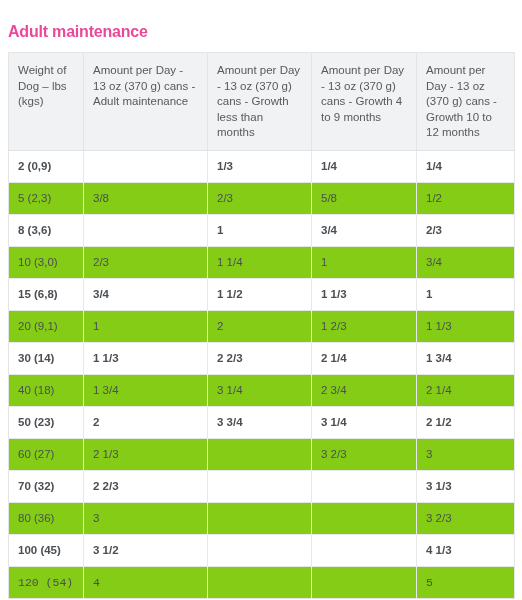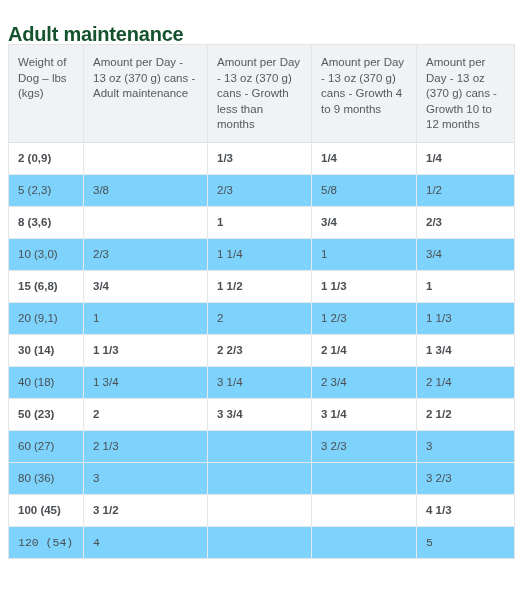--- a/index.html
+++ b/index.html
@@ -20,32 +20,32 @@
     height: 600px;
     position: relative;
     background: #ffffff;
     box-sizing: border-box;
   }
 
   .page-title {
     position: absolute;
     left: 8px;
     top: 8px;
-    font-size: 20px;
+    font-size: 16px;
     font-weight: bold;
-    color: #14532d;
+    color: #ec4899;
     letter-spacing: -0.2px;
     line-height: 26px;
     white-space: nowrap;
   }
 
   .table-wrap {
     position: absolute;
     left: 8px;
-    top: 44px;
+    top: 52px;
     width: 506px;
   }
 
   table.data-table {
     width: 506px;
     border-collapse: collapse;
     table-layout: fixed;
     border: 1px solid #e2e4e6;
     background: #ffffff;
   }
@@ -84,21 +84,21 @@
     vertical-align: middle;
     font-size: 11.5px;
     line-height: 15px;
     color: #4b4f53;
     box-sizing: border-box;
     white-space: nowrap;
   }
   tbody td:last-child { border-right: none; }
 
   tbody tr.row-odd  { background: #ffffff; font-weight: bold; }
-  tbody tr.row-even { background: #7dd3fc; }
+  tbody tr.row-even { background: #84cc16; }
 
   tbody tr:last-child td { border-bottom: none; font-family: Liberation Mono, monospace; }
 </style>
 </head>
 <body>
 
 <div class="page">
 
   <h1 class="page-title">Adult maintenance</h1>
 
@@ -184,20 +184,27 @@
             <td>3 1/4</td>
             <td>2 1/2</td>
           </tr>
           <tr class="row-even">
             <td>60 (27)</td>
             <td>2 1/3</td>
             <td></td>
             <td>3 2/3</td>
             <td>3</td>
           </tr>
+          <tr class="row-odd">
+            <td>70 (32)</td>
+            <td>2 2/3</td>
+            <td></td>
+            <td></td>
+            <td>3 1/3</td>
+          </tr>
           <tr class="row-even">
             <td>80 (36)</td>
             <td>3</td>
             <td></td>
             <td></td>
             <td>3 2/3</td>
           </tr>
           <tr class="row-odd">
             <td>100 (45)</td>
             <td>3 1/2</td>

